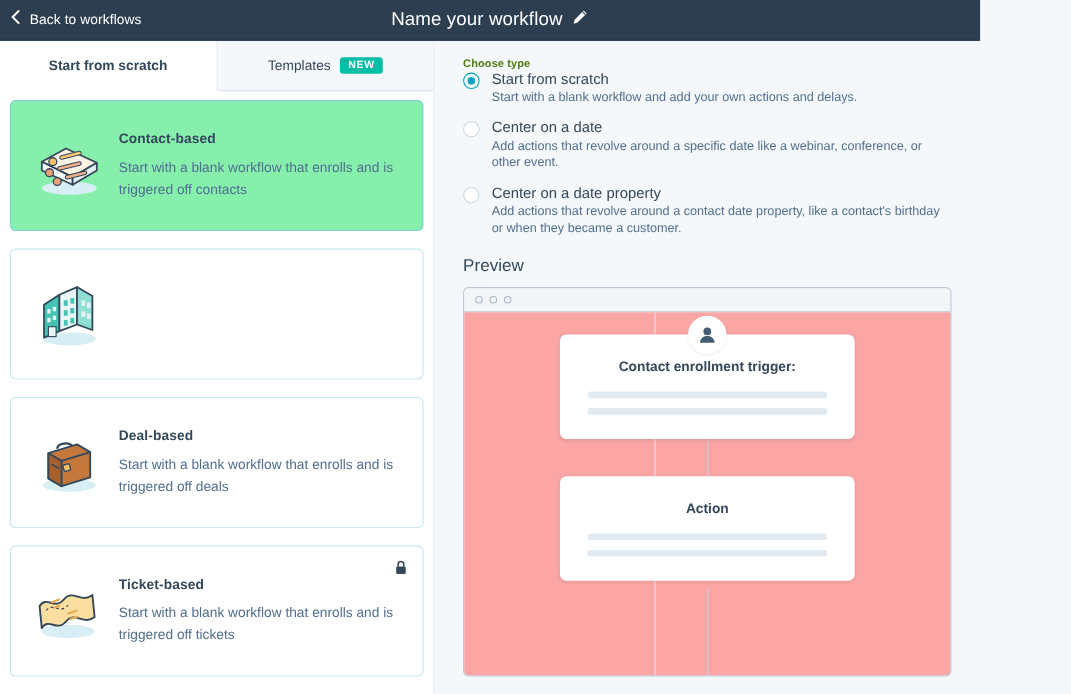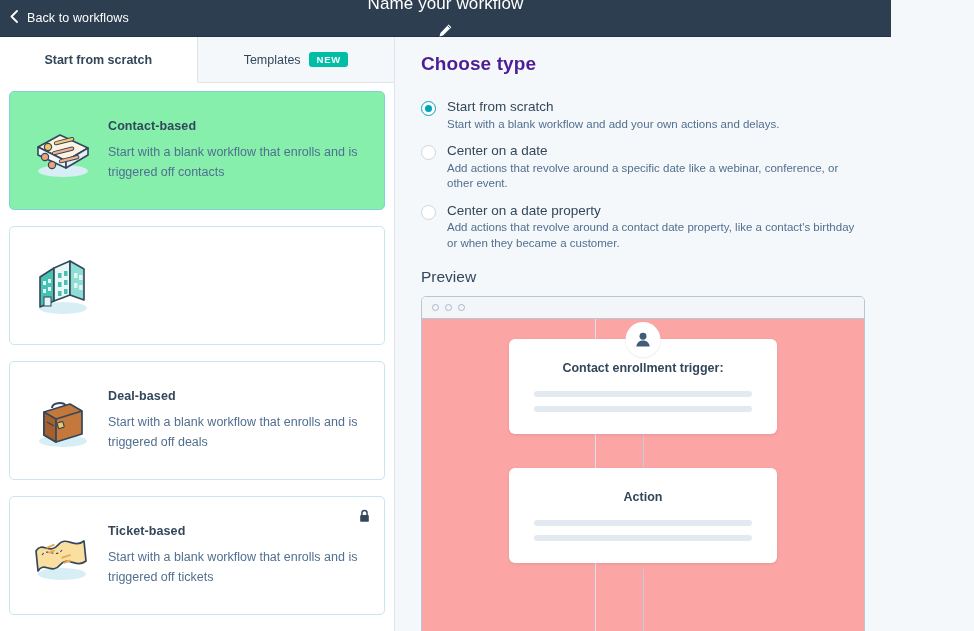--- a/index.html
+++ b/index.html
@@ -22,21 +22,21 @@
   .back-link {
     display: flex; align-items: center; gap: 9px;
     margin-left: 10px; cursor: pointer;
     color: #ffffff;
   }
   .back-chevron { display: block; }
   .back-label { font-size: 12.5px; color: #ffffff; letter-spacing: .1px; }
   .header-title-wrap {
     position: absolute; left: 0; right: 0; top: 0; bottom: 0;
     display: flex; align-items: center; justify-content: center;
-    gap: 9px; pointer-events: none; flex-direction: column;
+    gap: 9px; pointer-events: none;
   }
   .header-title { font-size: 17px; color: #ffffff; letter-spacing: .1px; }
   .pencil-icon { pointer-events: auto; cursor: pointer; display: block; }
 
   
   .body { flex: 1; display: flex; min-height: 0; }
 
   
   .sidebar {
     width: 395px; min-width: 395px;
@@ -74,21 +74,21 @@
   }
   .card.selected { background: #86efac; border-color: #7fd1de; }
   .card-illus { width: 78px; min-width: 78px; display: flex; align-items: center; justify-content: center; }
   .card-text { padding-left: 6px; }
   .card-title { font-size: 12.5px; font-weight: 700; color: #33475b; margin-bottom: 10px; letter-spacing: .1px; }
   .card-desc { font-size: 12.5px; color: #516f90; line-height: 1.55; max-width: 258px; }
   .lock-badge { position: absolute; top: 12px; right: 14px; }
 
   
   .right { flex: 1; background: #f5f8fa; padding: 16px 26px 0 26px; overflow: hidden; }
-  .section-title { font-size: 19px; font-weight: 700; color: #4c1d95; margin-bottom: 24px; letter-spacing: .1px; }
+  .section-title { font-size: 10px; font-weight: 700; color: #4d7c0f; margin-bottom: 0; letter-spacing: .1px; }
   .radio-row { display: flex; align-items: flex-start; margin-bottom: 11px; cursor: pointer; }
   .radio {
     width: 15px; height: 15px; min-width: 15px; border-radius: 50%;
     border: 1px solid #cbd6e2; background: #ffffff; margin-top: 2px; margin-right: 11px;
     display: flex; align-items: center; justify-content: center;
   }
   .radio.checked { border: 1.5px solid #00a4bd; }
   .radio.checked::after {
     content: ""; width: 7px; height: 7px; border-radius: 50%; background: #00a4bd;
   }

